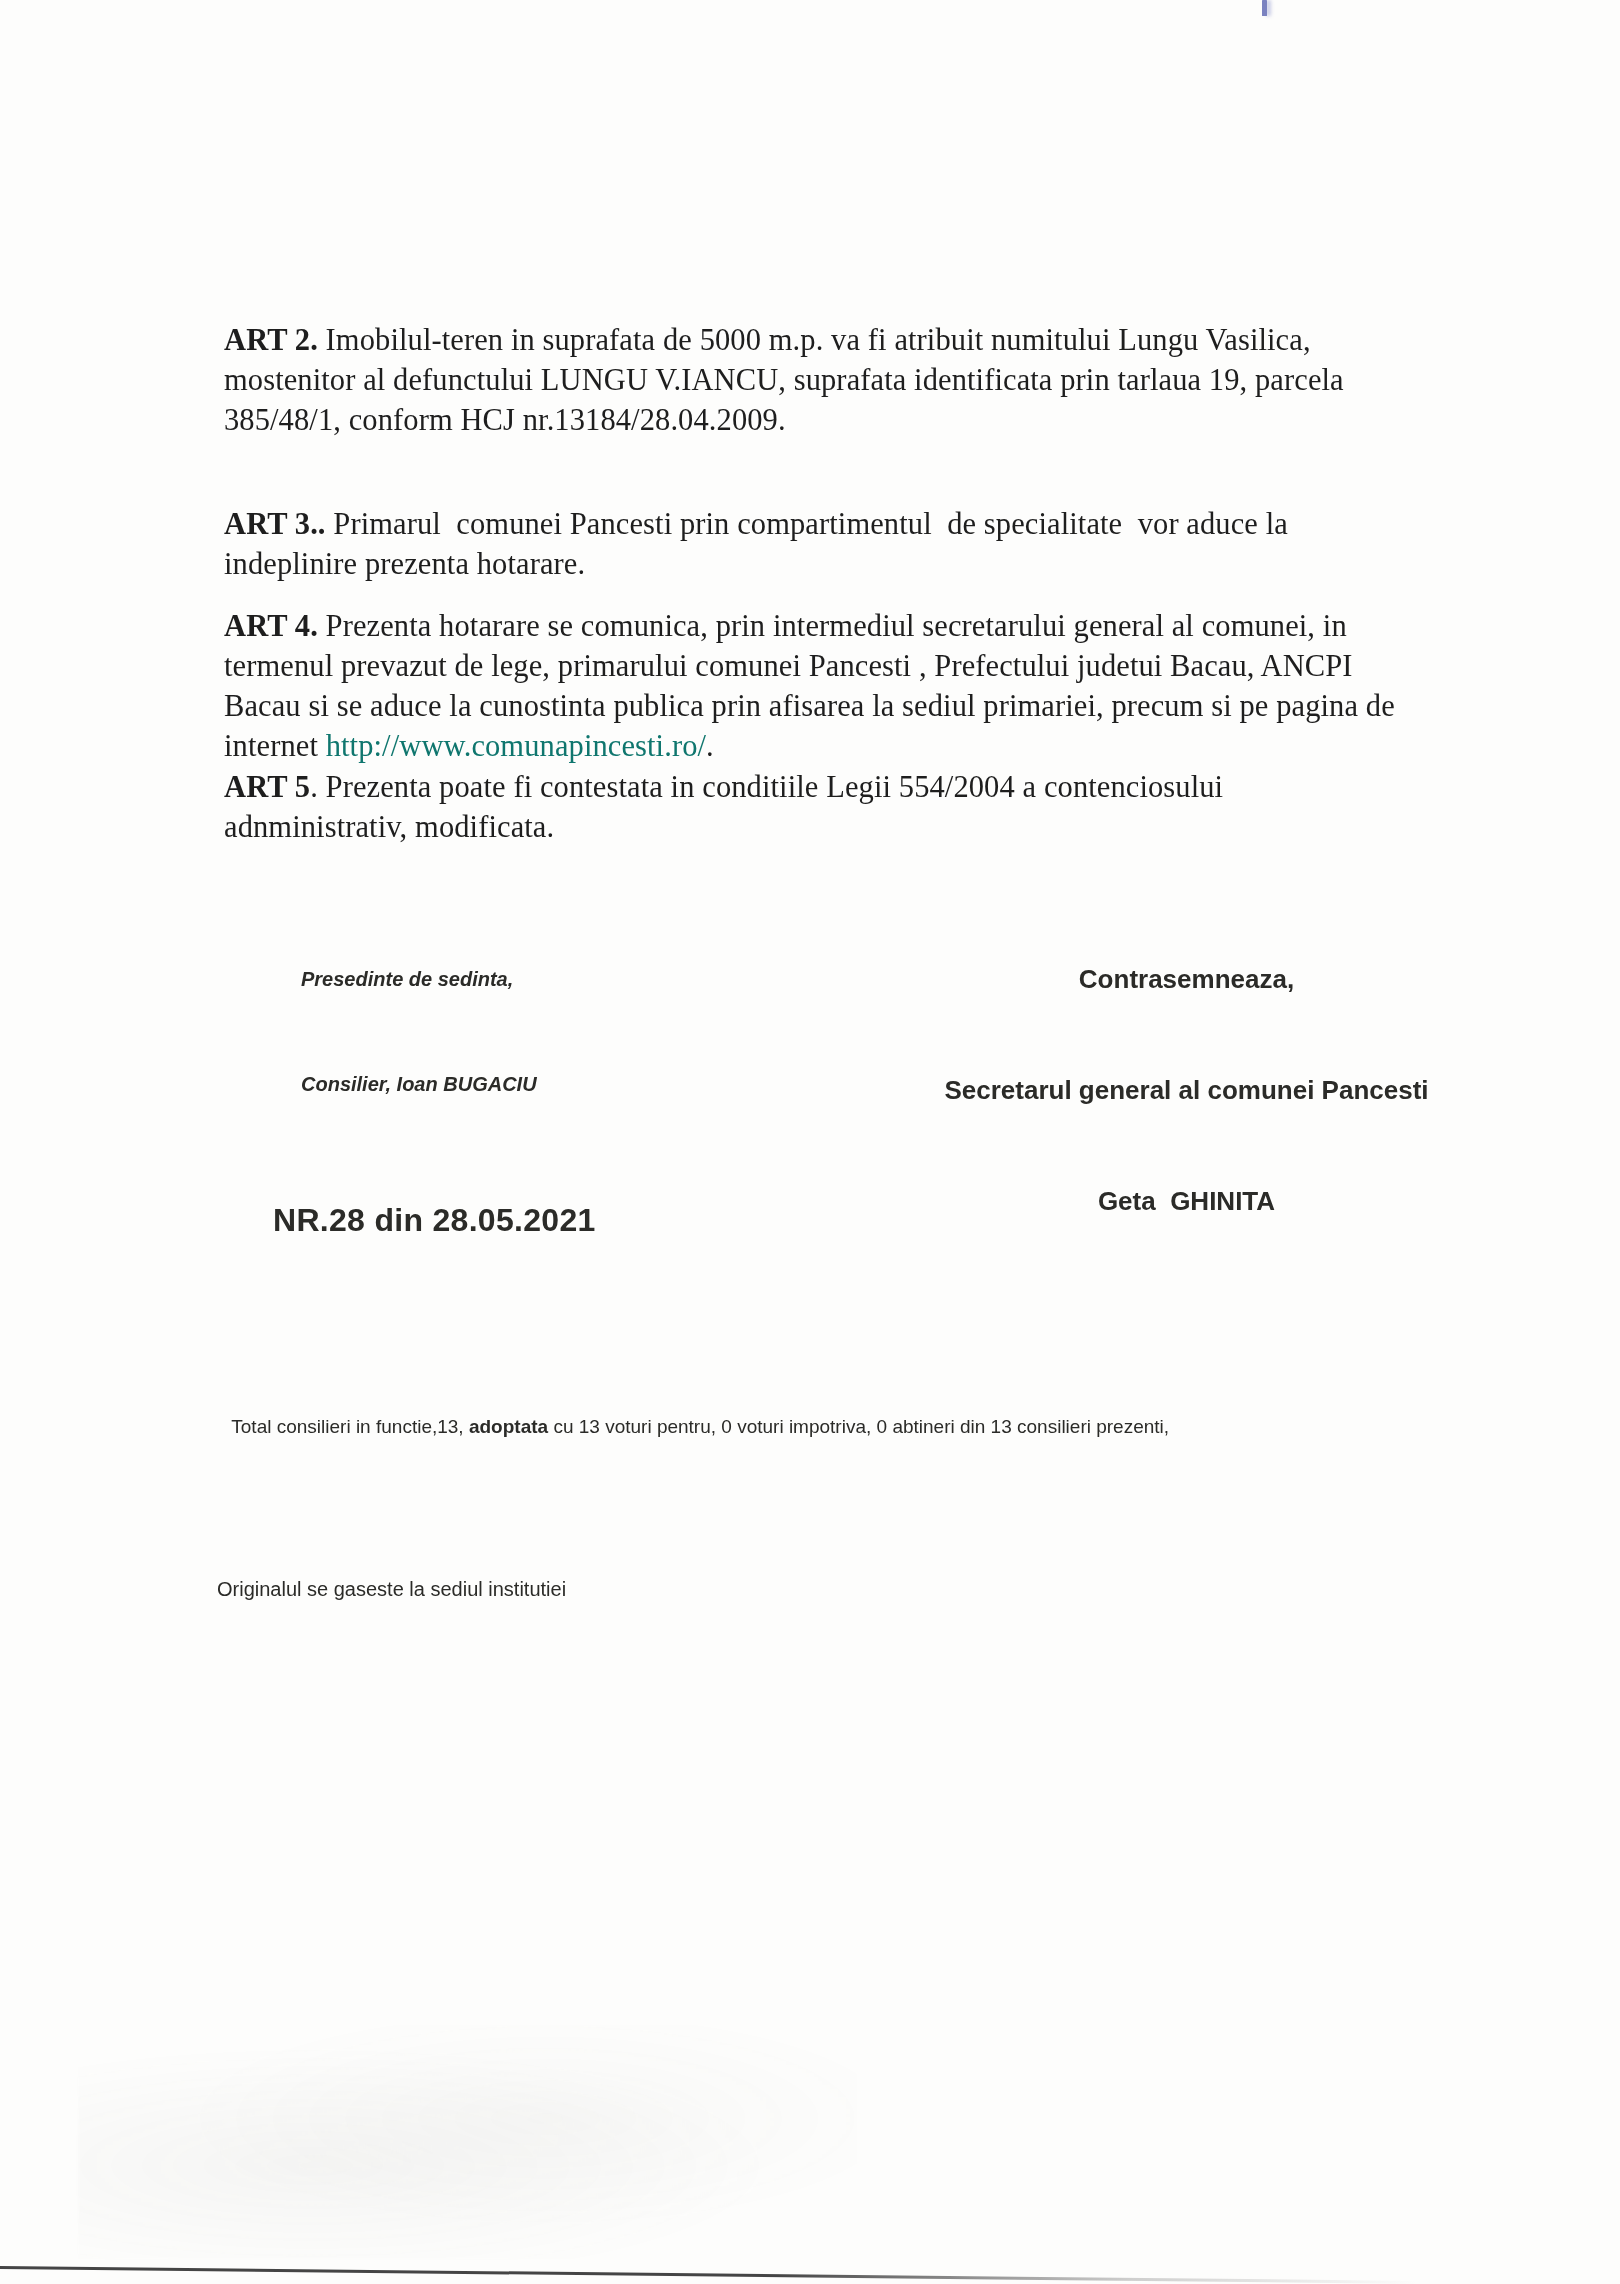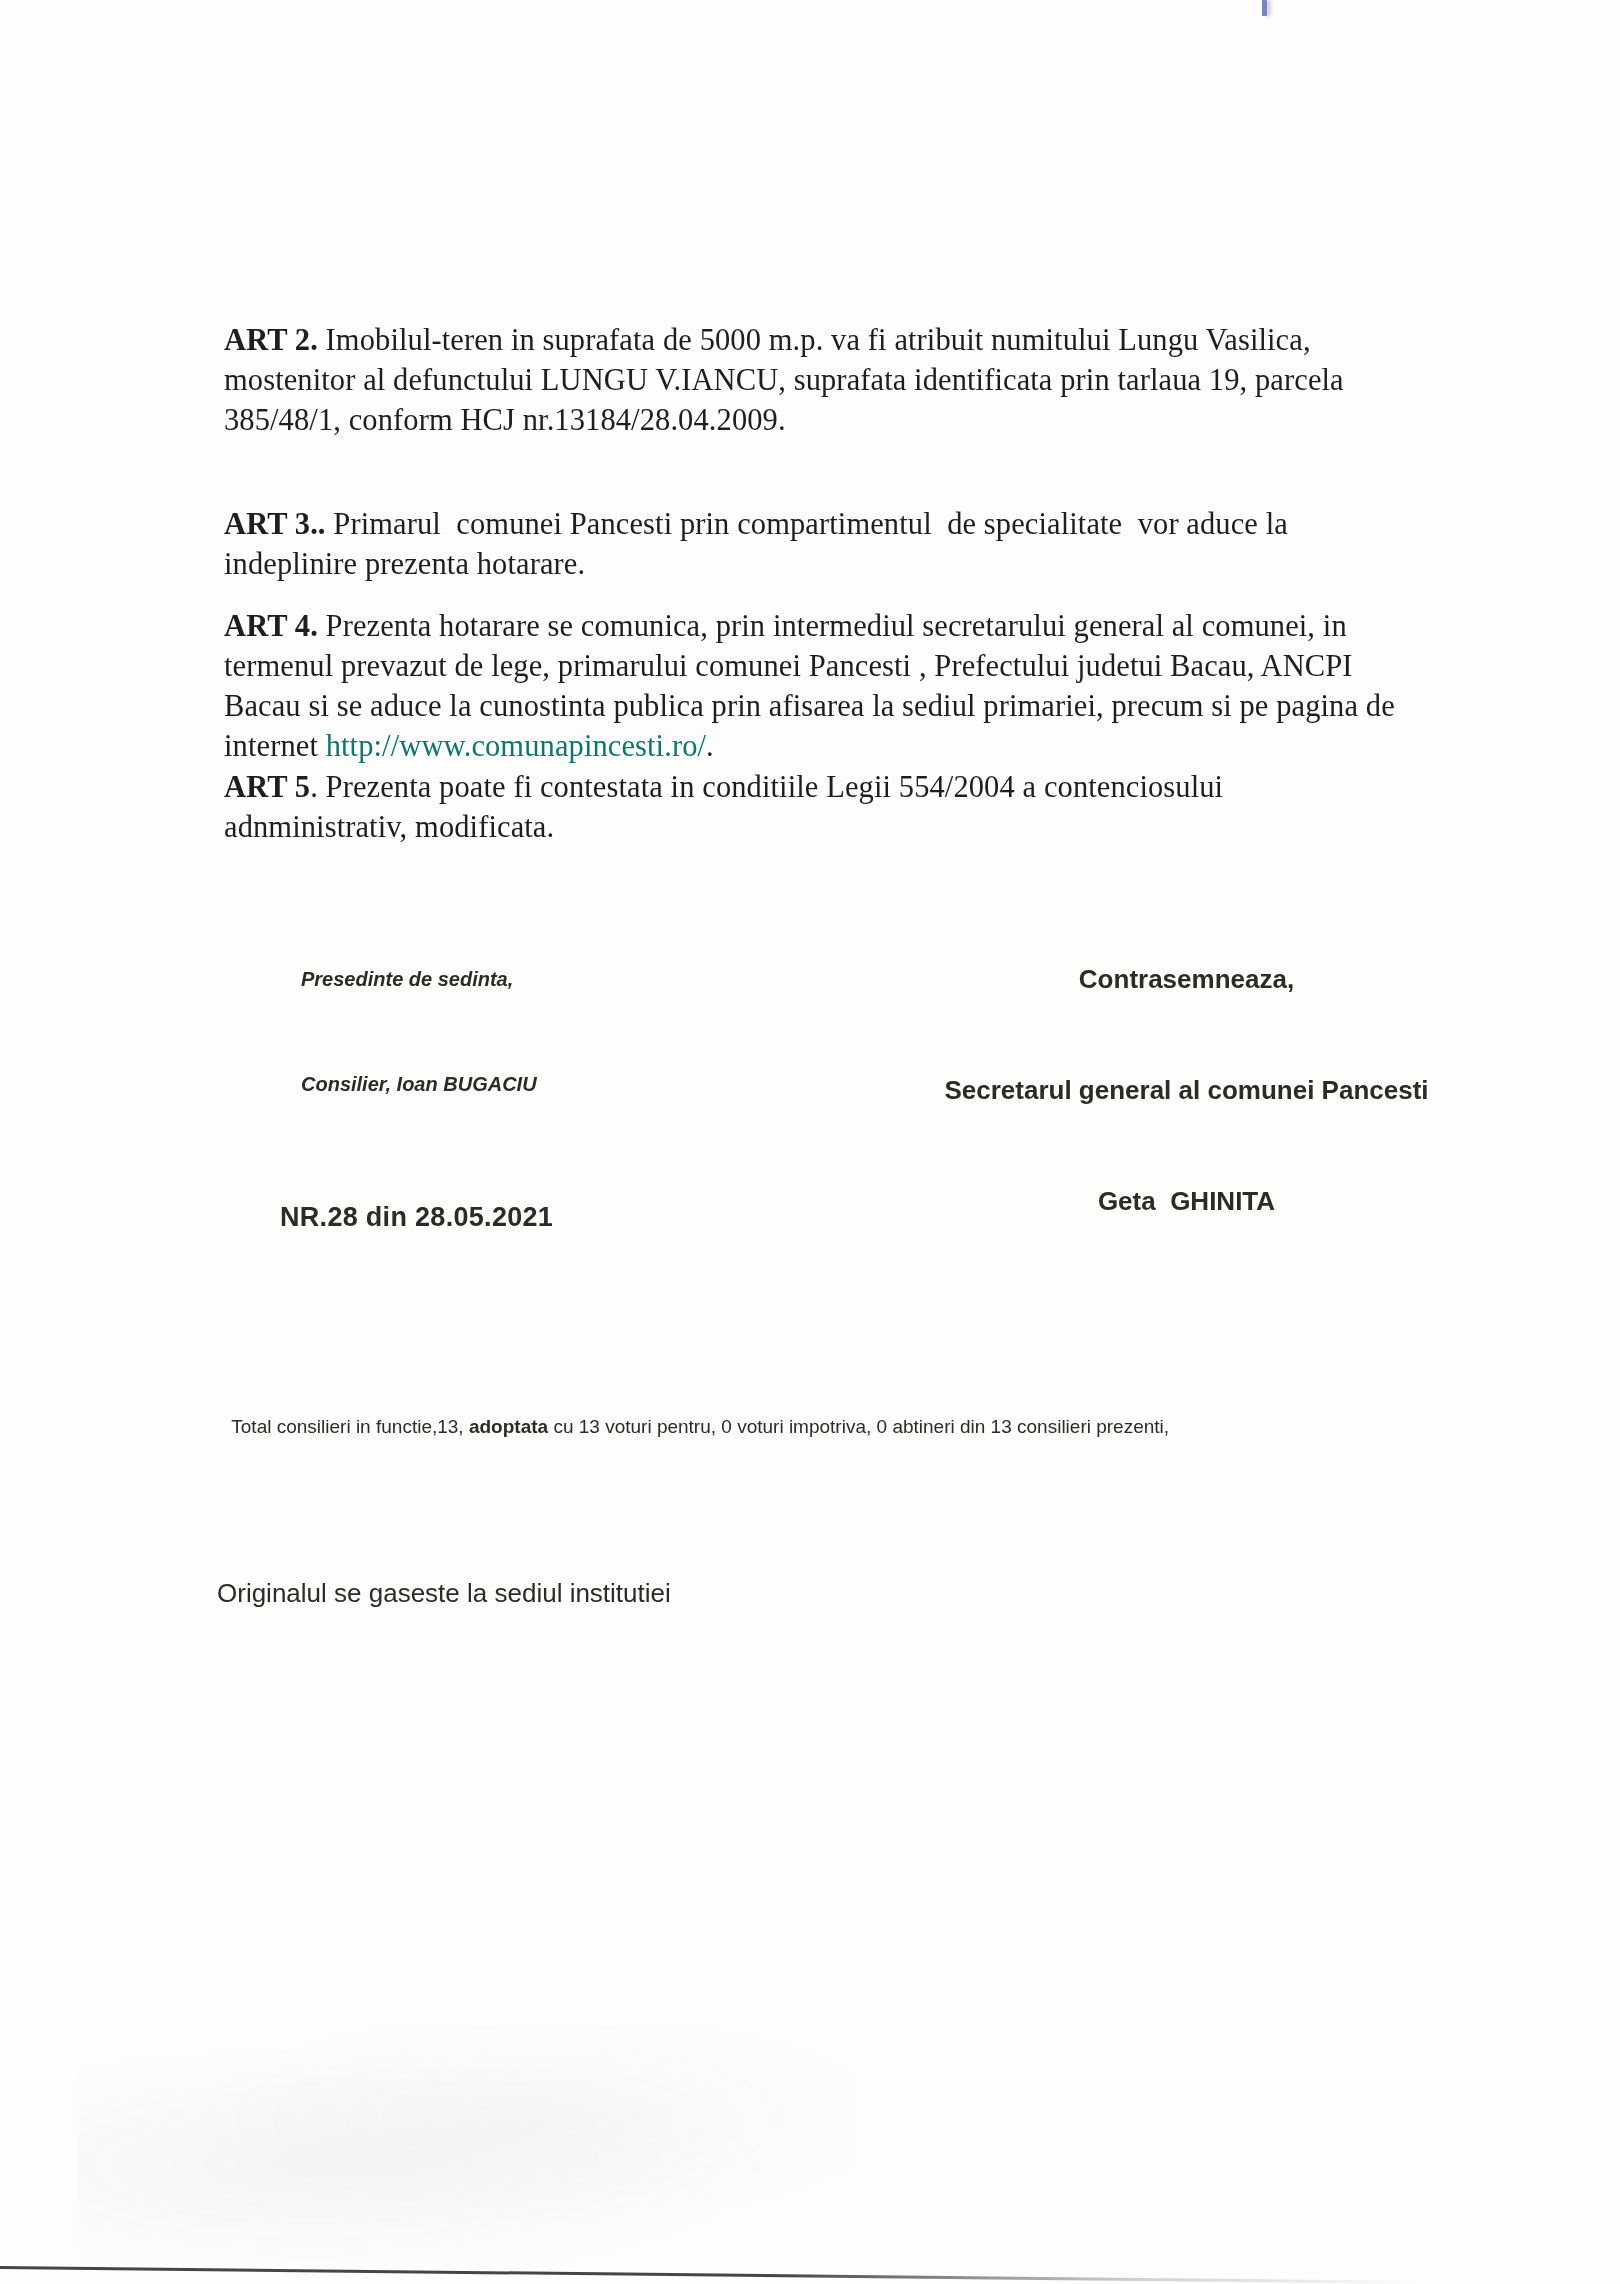--- a/index.html
+++ b/index.html
@@ -71,42 +71,42 @@
     width: 545px;
     top: 0;
     font-size: 26px;
     font-weight: bold;
     line-height: 37px;
     text-align: center;
     white-space: pre-wrap;
   }
   .decision-number {
     position: absolute;
-    left: 280px;
+    left: 273px;
     top: 1202px;
-    font-size: 27px;
+    font-size: 32px;
     font-weight: bold;
     letter-spacing: 0.3px;
   }
   .vote-summary {
     position: absolute;
     left: 217px;
     top: 1390px;
     width: 1186px;
     font-size: 19px;
     line-height: 36px;
     text-indent: 14.3px;
     white-space: pre-wrap;
   }
   .vote-summary .b { font-weight: bold; }
   .original-note {
     position: absolute;
     left: 217px;
     top: 1578px;
-    font-size: 26px;
+    font-size: 20px;
   }
   .top-tick {
     position: absolute;
     left: 1262px;
     top: 0;
     width: 4.5px;
     height: 15.6px;
     border-radius: 0.6px;
     box-shadow: 3.9px 0 3.9px rgba(138,146,205,0.45);
   }

